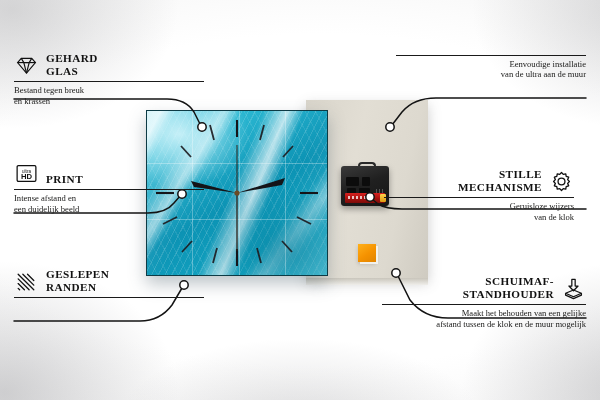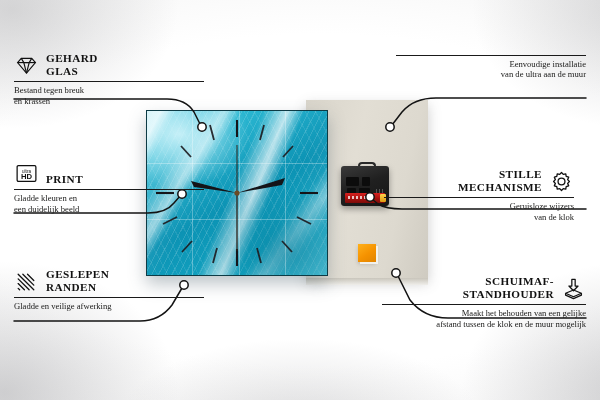--- a/index.html
+++ b/index.html
@@ -271,21 +271,21 @@
           <text x="12" y="17.4" font-family="Liberation Sans, sans-serif" font-size="7.4" font-weight="bold" text-anchor="middle" fill="#111">HD</text>
         </svg>
       </span>
       <span class="title">
         <br>
         <span>PRINT</span>
       </span>
     </div>
     <div class="rule"></div>
     <div class="desc">
-      <span>Gladde kleuren en</span><br>
+      <span>Intense afstand en</span><br>
       <span>een duidelijk beeld</span>
     </div>
   </div>
 
   <div class="feature left" id="f-randen">
     <div class="head">
       <span class="ico">
         <svg viewBox="0 0 24 24" stroke="#111" stroke-width="1.25" stroke-linecap="round">
           <path d="M4 5 L19 20"></path>
             <path d="M4 9.5 L14.5 20"></path>
@@ -294,23 +294,20 @@
             <path d="M8.5 5 L19 15.5"></path>
             <path d="M13 5 L19 11"></path>
         </svg>
       </span>
       <span class="title">
         <span>GESLEPEN</span><br>
         <span>RANDEN</span>
       </span>
     </div>
     <div class="rule"></div>
-    <div class="desc">
-      <span>Gladde en veilige afwerking</span>
-    </div>
   </div>
 
   <div class="feature right" id="f-handgreep">
     <div class="rule"></div>
     <div class="desc">
       <span>Eenvoudige installatie</span><br>
       <span>van de ultra aan de muur</span>
     </div>
   </div>
 

